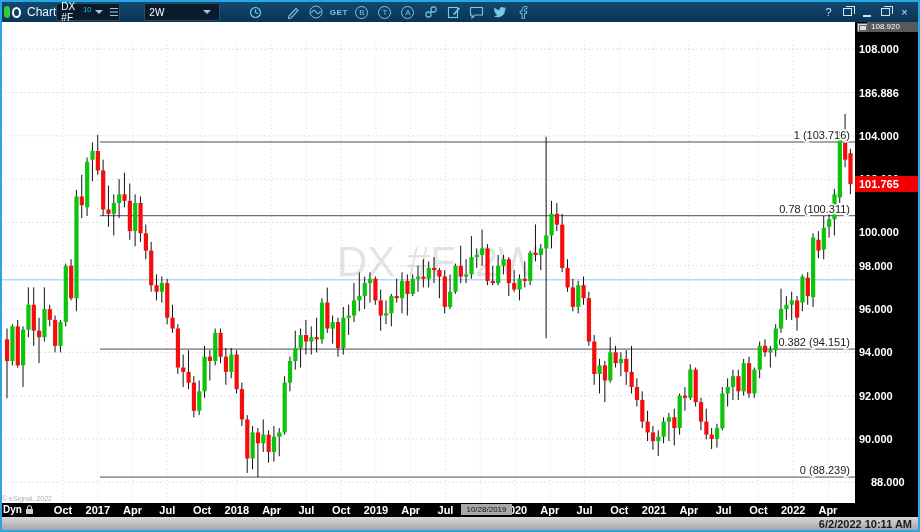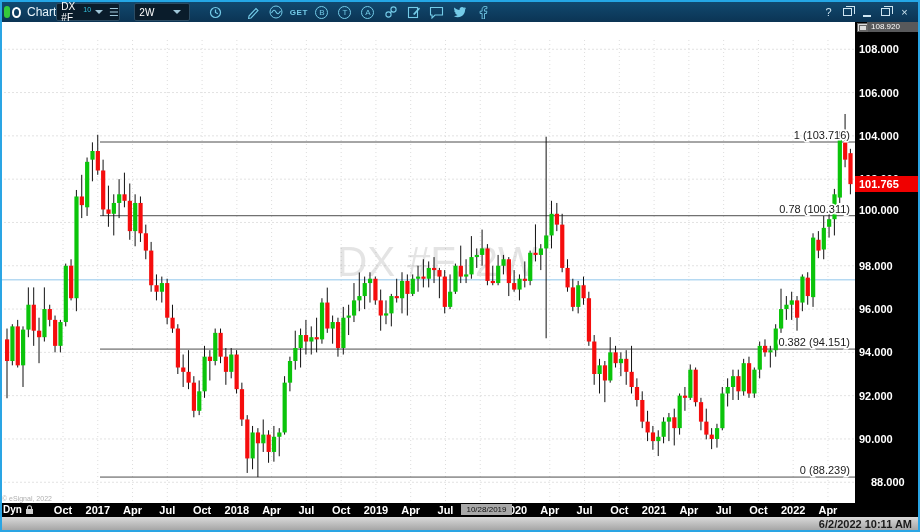--- a/index.html
+++ b/index.html
@@ -11,21 +11,21 @@
 
   
   #titlebar { position:absolute; left:0; top:0; width:920px; height:22px;
               background:linear-gradient(#11496f,#0b3454); border-top:2px solid #24a7e6;
               display:flex; align-items:center; color:#e8f4fa; z-index:50; }
   #logo { display:flex; align-items:center; margin:0 6px 0 4px; }
   #logo .bar { width:6px; height:12px; background:#35c93c; border-radius:3px; display:inline-block; }
   #logo .ring { width:9px; height:11px; border:2px solid #fff; border-radius:50%; display:inline-block; margin-left:2px; }
   .app-label { font-size:12px; }
   .dropdown { height:16px; background:#0a1c2b; border:1px solid #2c4c63; border-radius:2px;
-              display:flex; align-items:center; padding:8px 4px; margin-right:14px; color:#fff; }
+              display:flex; align-items:center; padding:8px 4px; margin-right:24px; color:#fff; }
   .dropdown .val { font-size:10px; }
   .dropdown .sup { font-size:7px; color:#35c3df; margin-left:8px; position:relative; top:-3px; }
   .chev { width:0; height:0; border-left:4px solid transparent; border-right:4px solid transparent;
           border-top:4px solid #9fc6d8; margin:0 4px; display:inline-block; }
   .menu-glyph { color:#9fc6d8; font-size:11px; margin-left:2px; }
   .tool-icon { width:23px; height:18px; display:flex; align-items:center; justify-content:center;
                color:#74cbe8; font-size:12px; }
   .circle-letter { width:13px; height:13px; border:1px solid #74cbe8; border-radius:50%;
                    font-size:8px; display:flex; align-items:center; justify-content:center; color:#74cbe8; }
   .get-text { font-size:8px; font-weight:bold; letter-spacing:0.5px; color:#74cbe8; }
@@ -77,21 +77,21 @@
   </span>
   <span class="app-label">Chart</span>
 
   <span class="dropdown" style="width:64px">
     <span class="val">DX #F</span>
     <span class="sup">10</span>
     <span class="chev"></span>
     <span class="menu-glyph">☰</span>
   </span>
 
-  <span class="dropdown" style="width:56px">
+  <span class="dropdown" style="width:76px">
     <span class="val">2W</span>
     <span class="chev" style="margin-left:auto"></span>
   </span>
 
   <span class="tool-icon">
     <svg width="13" height="13" viewBox="0 0 13 13">
         <circle cx="6.5" cy="6.5" r="5" fill="none" stroke="#74cbe8" stroke-width="1.2"></circle>
         <path d="M6.5 3.5 V6.5 L8.8 7.8" fill="none" stroke="#74cbe8" stroke-width="1.2"></path>
       </svg>
   </span>
@@ -532,24 +532,24 @@
       <text x="850" y="346.08224999999993" font-size="11px" fill="#1a1a1a" text-anchor="end" stroke="#ffffff" stroke-width="3" paint-order="stroke" font-family="Liberation Sans, sans-serif">0.382 (94.151)</text>
       <text x="850" y="474.07704999999976" font-size="11px" fill="#1a1a1a" text-anchor="end" stroke="#ffffff" stroke-width="3" paint-order="stroke" font-family="Liberation Sans, sans-serif">0 (88.239)</text>
     </svg>
 </div>
 <div id="pane-restore"></div>
 
 <div id="price-axis">
   <div id="axis-top-badge">108.920</div>
   <div id="price-badge" style="top: 154.239px;">101.765</div>
 <div class="y-tick" style="top: 21.2514px;">108.000</div>
-    <div class="y-tick" style="top: 64.5514px;">106.000</div>
+    <div class="y-tick" style="top: 64.5514px;">186.886</div>
     <div class="y-tick" style="top: 107.851px;">104.000</div>
     <div class="y-tick" style="top: 151.151px;">102.000</div>
-    <div class="y-tick" style="top: 182px;">100.000</div>
+    <div class="y-tick" style="top: 204px;">100.000</div>
     <div class="y-tick" style="top: 237.751px;">98.000</div>
     <div class="y-tick" style="top: 281.051px;">96.000</div>
     <div class="y-tick" style="top: 324.351px;">94.000</div>
     <div class="y-tick" style="top: 367.651px;">92.000</div>
     <div class="y-tick" style="top: 410.951px;">90.000</div>
     <div class="y-tick" style="top: 454.251px; margin-left: 12px;">88.000</div>
   </div>
 
 <div id="copyright">© eSignal, 2022</div>
 <div id="time-axis">

